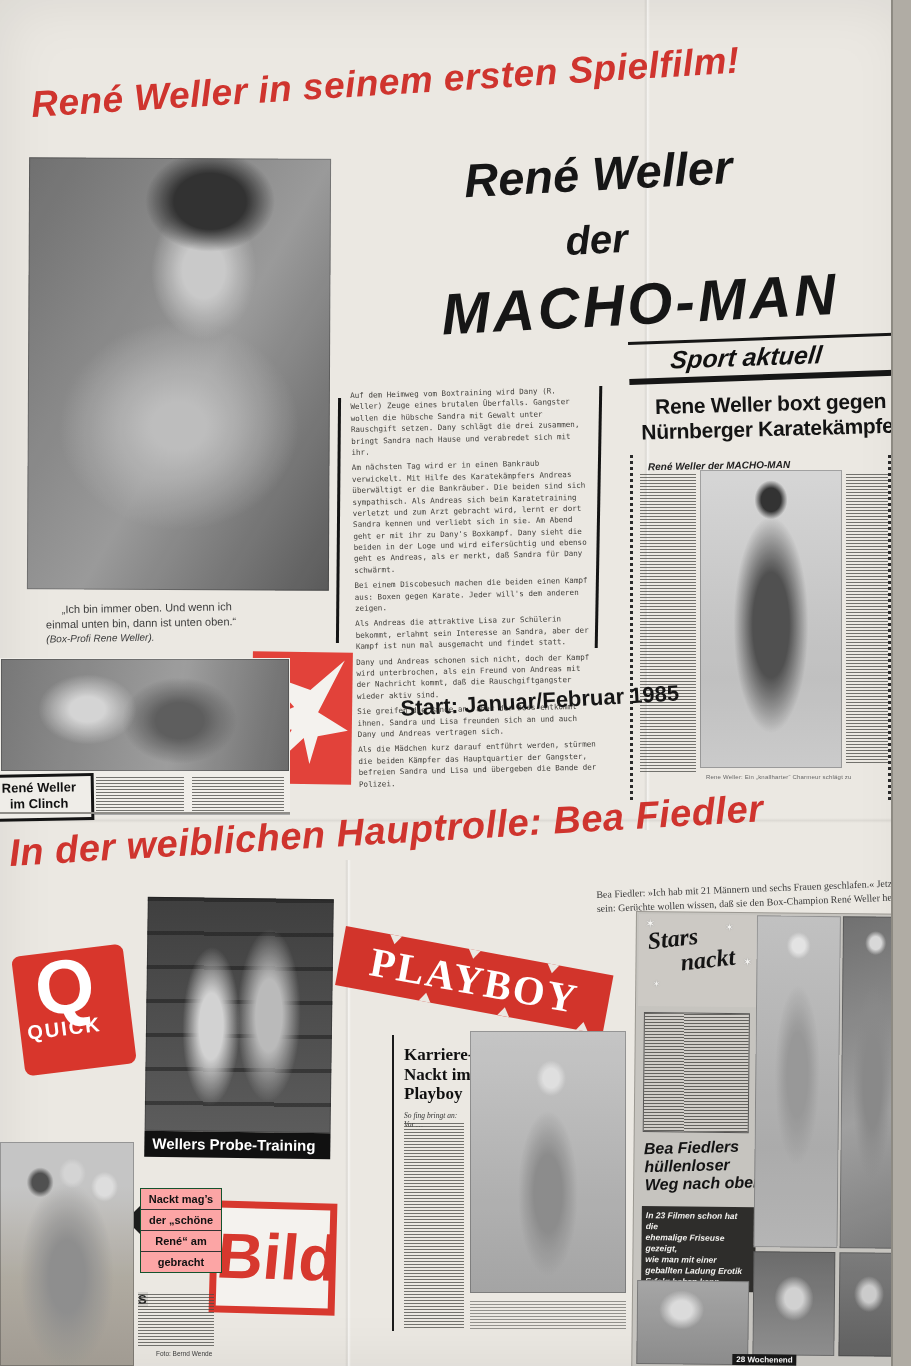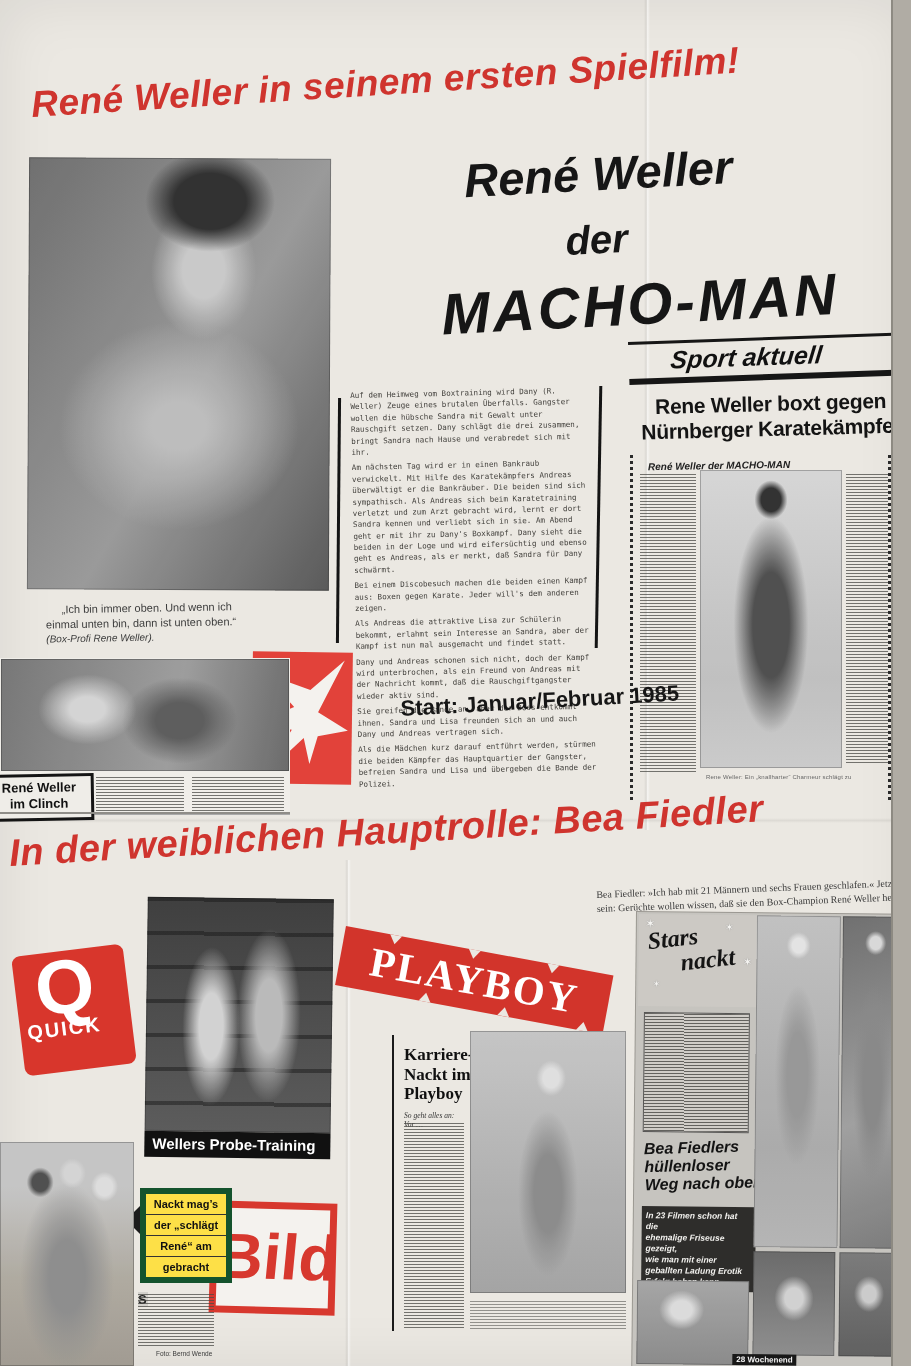--- a/index.html
+++ b/index.html
@@ -67,21 +67,21 @@
   .st-headline{font-family:"Liberation Serif",serif;font-style:italic;font-weight:800;color:#141414;line-height:.95;}
   .st-star{position:absolute;color:#f4f3f0;text-shadow:0 0 1px #777;}
   .st-bea{font-style:italic;font-weight:800;font-size:16px;line-height:1.12;color:#131313;}
   .st-box{background:#2e2d2b;color:#f2f1ee;font-size:8.5px;font-weight:800;font-style:italic;
           line-height:1.3;padding:4px 4px;}
   .st-footer{background:#181818;color:#f4f4f4;font-size:8px;font-weight:700;line-height:11px;padding:0 4px;}
   
   .bild{border:7px solid #d7382e;background:#f4f2ee;text-align:center;}
   .bild .word{color:#d7382e;font-weight:800;font-size:64px;line-height:96px;transform:skewX(-4deg);display:block;}
   
-  .nk-box{position:absolute;background:#fde047;border:6px solid #14532d;}
+  .nk-box{position:absolute;background:#fca5a5;border:1px solid #14532d;}
   .nk-box .row{font-size:11px;font-weight:800;text-align:center;color:#111;line-height:20px;
                border-bottom:1px solid #333;}
   .nk-box .row:last-child{border-bottom:none;}
   .nk-wedge{position:absolute;width:0;height:0;border-top:14px solid transparent;
             border-bottom:14px solid transparent;border-right:14px solid #1c1c1c;}
   .nk-credit{font-size:6.5px;color:#3a3a3a;}
   .nk-drop{position:absolute;font-size:13px;font-weight:800;color:#222;background:#d4d2cd;padding-right:1px;}
   
   .crease-v{position:absolute;width:6px;
             background:linear-gradient(90deg,transparent,rgba(0,0,0,.07) 35%,rgba(255,255,255,.55) 60%,transparent);}
@@ -212,21 +212,21 @@
     <div class="notch up" style="left:245px;"></div>
   </div>
 
   <div class="abs" style="left:390px;top:1025px;width:242px;height:310px;">
     <div class="rule-thin" style="left:2px;top:10px;width:2px;height:296px;"></div>
     <div class="abs pc-head" style="left:14px;top:20px;">
       <div>Karriere-</div>
       <div>Nackt im</div>
       <div>Playboy</div>
     </div>
-    <div class="abs pc-lead" style="left:14px;top:86px;width:62px;">So geht alles an: Vor …</div>
+    <div class="abs pc-lead" style="left:14px;top:86px;width:62px;">So fing bringt an: Vor …</div>
     <div class="fp" style="left:14px;top:98px;width:60px;height:205px;"></div>
     <div class="photo" style="left:80px;top:6px;width:156px;height:262px;
                 background:
                   radial-gradient(20px 24px at 52% 18%, #e4e4e4 40%, transparent 75%),
                   radial-gradient(40px 110px at 50% 62%, #8d8d8d 35%, transparent 75%),
                   linear-gradient(#c9c9c9,#b2b2b2 65%,#a6a6a6);"></div>
     <div class="fp light" style="left:80px;top:276px;width:156px;height:28px;"></div>
   </div>
 
   <div class="abs stars" style="left:637px;top:912px;width:268px;height:454px;transform:rotate(.6deg);transform-origin:left top;">
@@ -274,21 +274,21 @@
 
   <div class="abs bild" style="left:210px;top:1202px;width:112px;height:98px;transform:rotate(1.5deg);">
     <span class="word">Bild</span>
   </div>
 
   <div class="abs" style="left:128px;top:1172px;width:100px;height:194px;">
     <div class="rule-thin" style="left:0;top:0;width:3px;height:194px;"></div>
     <div class="nk-wedge" style="left:-2px;top:34px;"></div>
     <div class="nk-box" style="left:12px;top:16px;width:80px;">
       <div class="row">Nackt mag’s</div>
-      <div class="row">der „schlägt</div>
+      <div class="row">der „schöne</div>
       <div class="row">René“ am</div>
       <div class="row">gebracht</div>
     </div>
     <span class="nk-drop" style="left:10px;top:120px;">S</span>
     <div class="fp" style="left:10px;top:122px;width:76px;height:52px;"></div>
     <div class="fp" style="left:10px;top:178px;width:76px;height:0;"></div>
     <div class="abs nk-credit" style="left:28px;top:178px;">Foto: Bernd Wende</div>
   </div>
 
   <div class="photo" style="left:0;top:1142px;width:134px;height:224px;

